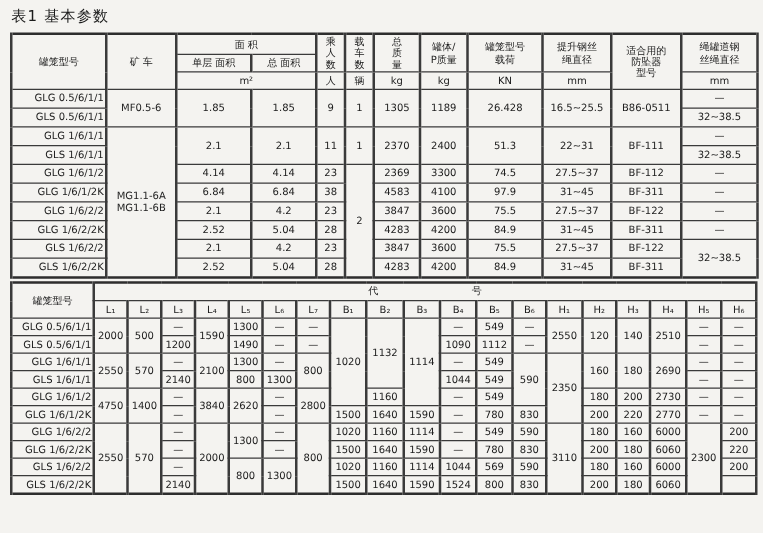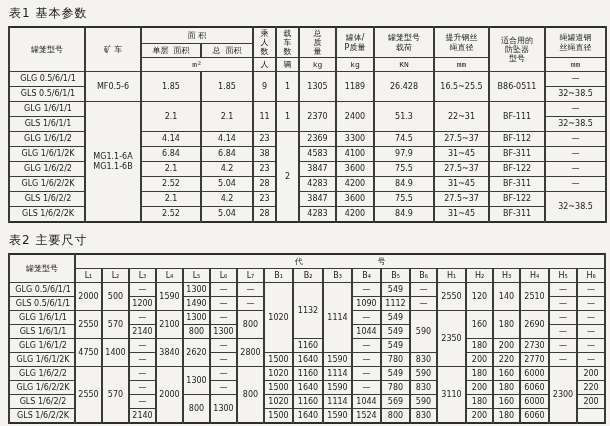--- a/index.html
+++ b/index.html
@@ -17,22 +17,22 @@
     border:2px solid #2d2d2d;
   }
   th,td{
     border:solid #3a3a3a;border-width:1px 2px;
     font-size:8px;font-weight:normal;text-align:center;
     padding:0 1px;height:14px;line-height:1.15;
     white-space:pre-line;overflow:hidden;
   }
   #t1 tbody td{height:14px;}
   #t1 thead tr.hr1 th{height:15px;}
-  #t1 thead tr.hr2 th,#t1 thead tr.hr3 th{height:13px;font-family:Liberation Mono, monospace;}
-  td.model{text-align:center;padding-left:3px;white-space:nowrap;}
+  #t1 thead tr.hr2 th,#t1 thead tr.hr3 th{height:13px;}
+  td.model{text-align:right;padding-left:3px;white-space:nowrap;}
   .code-head{word-spacing:70px;font-family:Liberation Mono, monospace;}
   #t2{margin-top:2px;}
   #t2 td,#t2 th{height:13px;}
   .t2title{margin-top:9px;}
 </style>
 </head>
 <body>
 
 <div class="wrap">
 
@@ -200,21 +200,20 @@
         <td>28</td>
         <td>4283</td>
         <td>4200</td>
         <td>84.9</td>
         <td>31~45</td>
         <td>BF-311</td>
       </tr>
     </tbody>
   </table>
 
-  <div class="tbl-title t2title">表2 主要尺寸</div>
 
   <table id="t2">
     <colgroup>
       <col style="width:66px">
       <col style="width:27px">
         <col style="width:27px">
         <col style="width:27px">
         <col style="width:27px">
         <col style="width:27px">
         <col style="width:27px">

